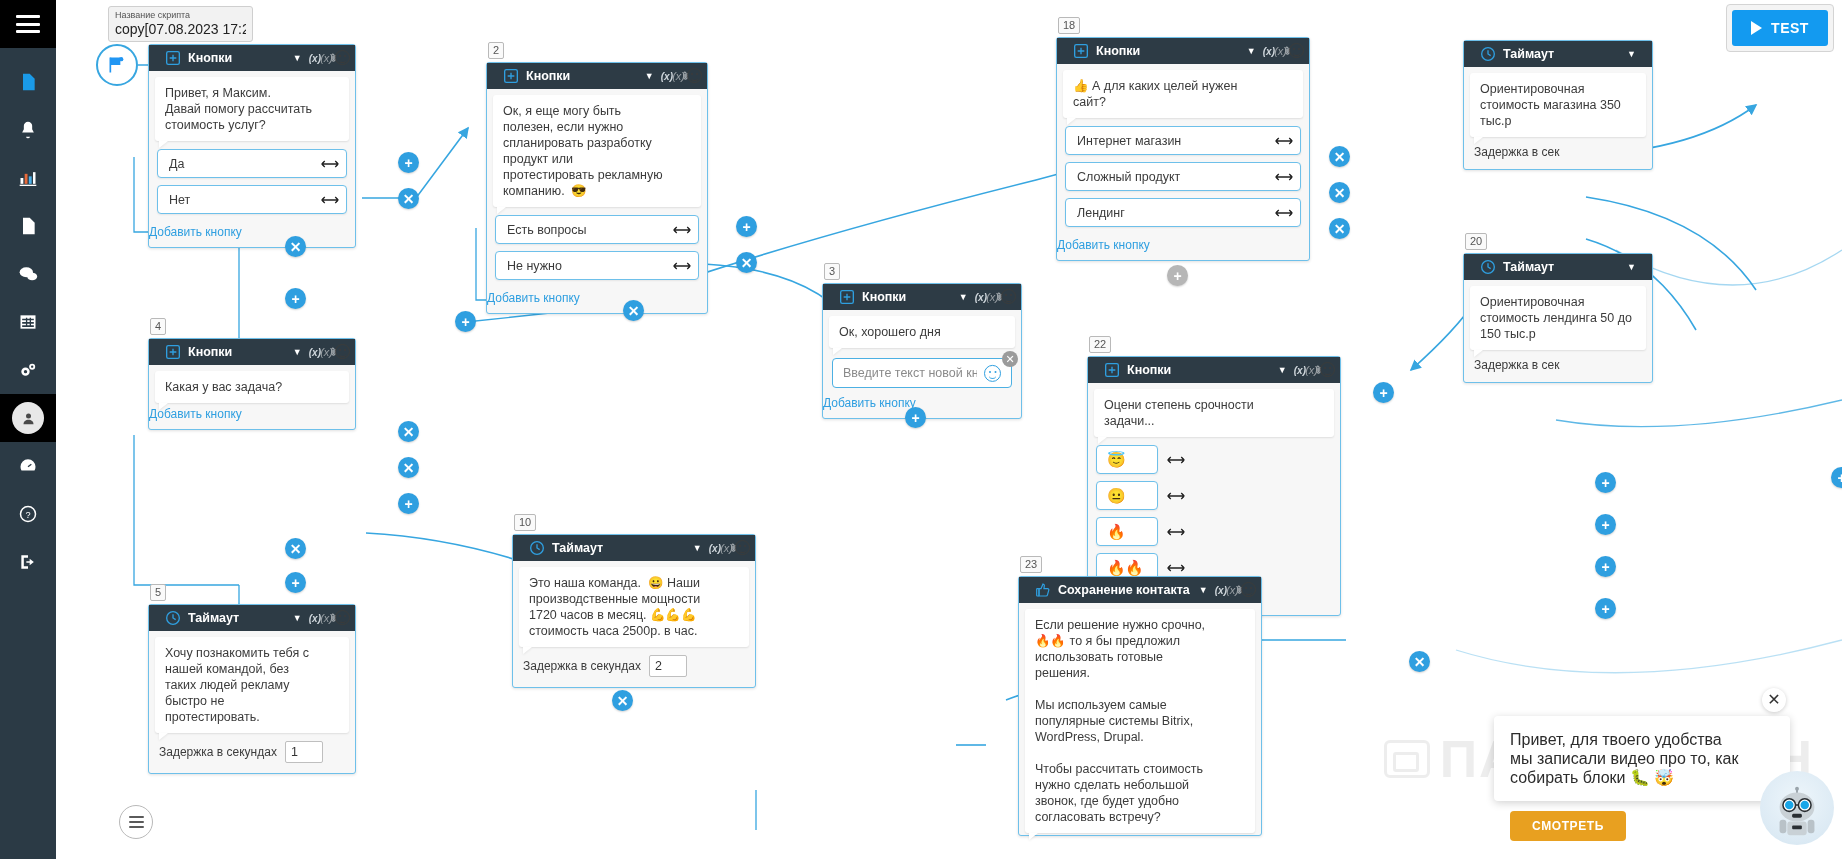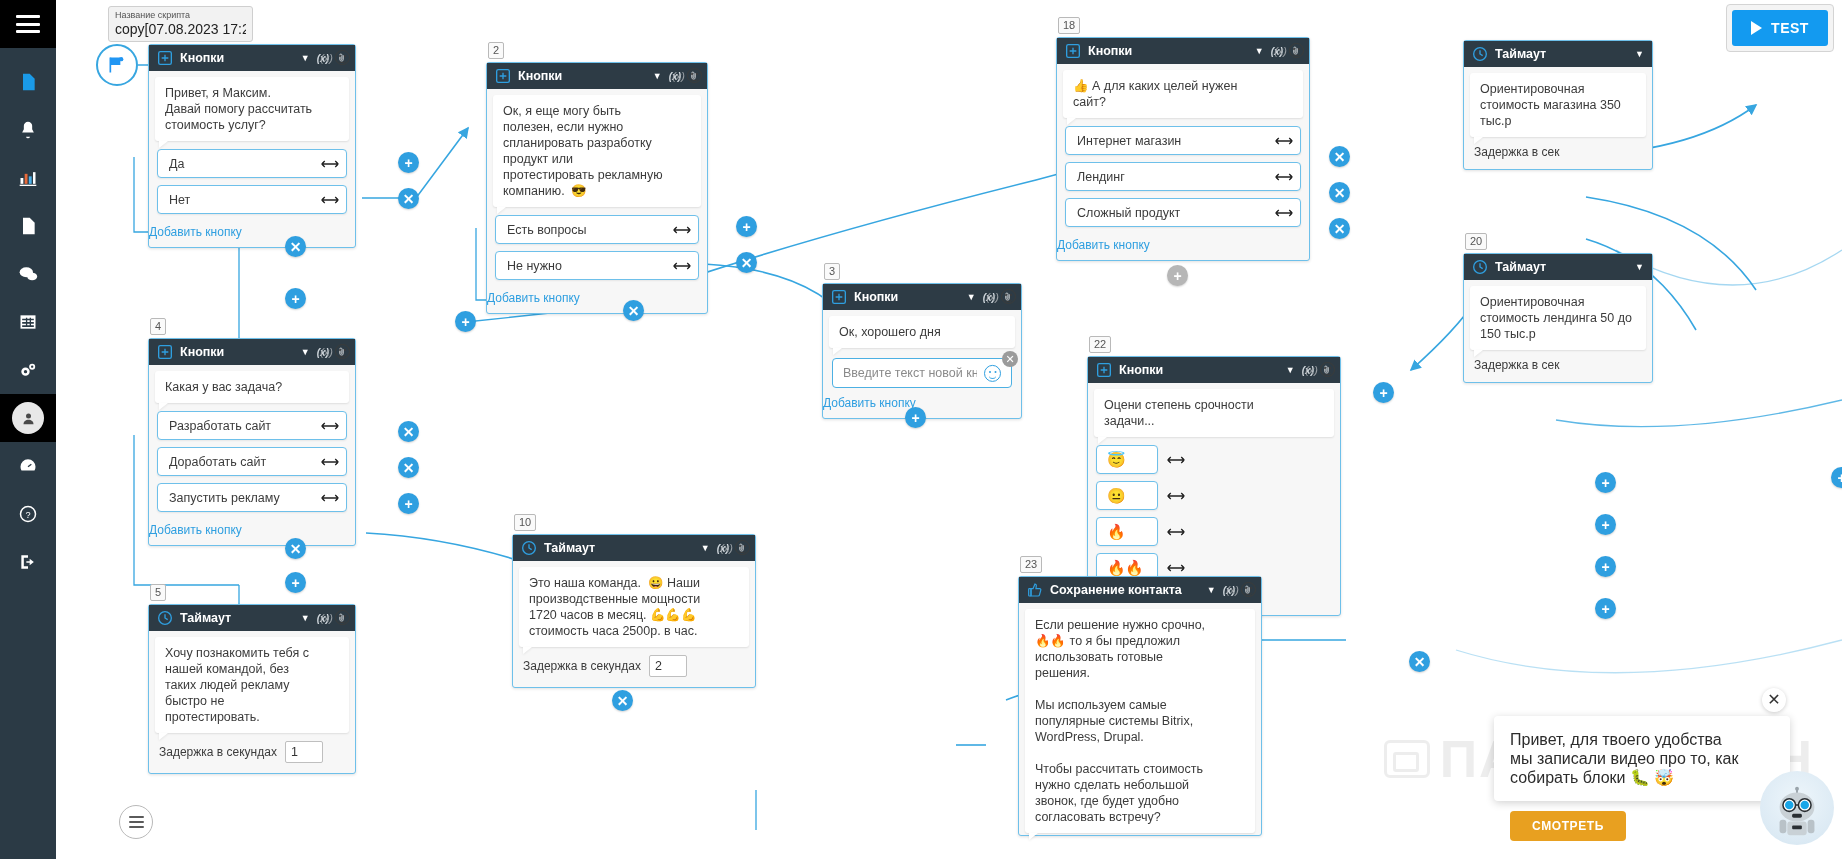--- a/index.html
+++ b/index.html
@@ -67,21 +67,21 @@
     min-width:16px; height:17px; padding:0 4px;
     border:1px solid #b9b9b9; background:#fafafa; color:#555;
     font-size:11px; line-height:15px; text-align:center; border-radius:2px;
   }
   .node-body {
     border:1px solid #6ec0ea; border-radius:3px; background:#f7f7f7;
     box-shadow:0 1px 3px rgba(0,0,0,.12);
   }
   .node-head {
     background:#2d3b45; color:#fff; height:26px;
-    display:flex; align-items:center; gap:7px; padding:0 8px;
+    display:flex; align-items:center; gap:7px; padding:0 16px;
     font-size:12.5px; font-weight:bold;
   }
   .head-icon { width:16px; height:16px; flex:0 0 auto; display:block; }
   .head-title { flex:1 1 auto; white-space:nowrap; }
   .head-caret { font-size:9px; margin-left:-4px; }
   .head-x { font-size:10px; color:#cfd6db; font-style:italic; }
   .head-clip { width:11px; height:14px; opacity:.85; }
 
   .bubble-wrap { padding:6px 6px 2px 6px; }
   .bubble {
@@ -525,40 +525,20 @@
               <path d="M16 6v9a4 4 0 01-8 0V6a2.6 2.6 0 015.2 0v9a1.2 1.2 0 01-2.4 0V7" fill="none" stroke="#fff" stroke-width="1.7"></path>
             </svg>
         </div>
         <div class="bubble-wrap">
           <div class="bubble" style="padding-right:40px">Какая у вас задача?</div>
           <div class="bubble-tools">
             <span class="tool-x">(x)</span>
             <span class="smiley"></span>
           </div>
         </div>
-        <div class="btn-list">
-          <div class="flow-btn">
-            <span>Разработать сайт</span>
-            <svg class="arrows" viewBox="0 0 24 12">
-                <path d="M1 6h22M1 6l4-4M1 6l4 4M23 6l-4-4M23 6l-4 4" stroke="#222" stroke-width="1.8" fill="none"></path>
-              </svg>
-          </div>
-          <div class="flow-btn">
-            <span>Доработать сайт</span>
-            <svg class="arrows" viewBox="0 0 24 12">
-                <path d="M1 6h22M1 6l4-4M1 6l4 4M23 6l-4-4M23 6l-4 4" stroke="#222" stroke-width="1.8" fill="none"></path>
-              </svg>
-          </div>
-          <div class="flow-btn">
-            <span>Запустить рекламу</span>
-            <svg class="arrows" viewBox="0 0 24 12">
-                <path d="M1 6h22M1 6l4-4M1 6l4 4M23 6l-4-4M23 6l-4 4" stroke="#222" stroke-width="1.8" fill="none"></path>
-              </svg>
-          </div>
-        </div>
         <div class="addbtn-link">Добавить кнопку</div>
       </div>
     </div>
     <div class="dot blue" style="left:342px; top:421px;">✕</div>
     <div class="dot blue" style="left:342px; top:457px;">✕</div>
     <div class="dot blue" style="left:342px; top:493px;">+</div>
     <div class="dot blue" style="left:229px; top:538px;">✕</div>
     <div class="dot blue" style="left:229px; top:572px;">+</div>
 
     <div class="node" style="left:92px; top:604px; width:208px;">
@@ -643,27 +623,27 @@
           </div>
         </div>
         <div class="btn-list">
           <div class="flow-btn">
             <span>Интернет магазин</span>
             <svg class="arrows" viewBox="0 0 24 12">
                 <path d="M1 6h22M1 6l4-4M1 6l4 4M23 6l-4-4M23 6l-4 4" stroke="#222" stroke-width="1.8" fill="none"></path>
               </svg>
           </div>
           <div class="flow-btn">
+            <span>Сложный продукт</span>
+            <svg class="arrows" viewBox="0 0 24 12">
+                <path d="M1 6h22M1 6l4-4M1 6l4 4M23 6l-4-4M23 6l-4 4" stroke="#222" stroke-width="1.8" fill="none"></path>
+              </svg>
+          </div>
+          <div class="flow-btn">
             <span>Лендинг</span>
-            <svg class="arrows" viewBox="0 0 24 12">
-                <path d="M1 6h22M1 6l4-4M1 6l4 4M23 6l-4-4M23 6l-4 4" stroke="#222" stroke-width="1.8" fill="none"></path>
-              </svg>
-          </div>
-          <div class="flow-btn">
-            <span>Сложный продукт</span>
             <svg class="arrows" viewBox="0 0 24 12">
                 <path d="M1 6h22M1 6l4-4M1 6l4 4M23 6l-4-4M23 6l-4 4" stroke="#222" stroke-width="1.8" fill="none"></path>
               </svg>
           </div>
         </div>
         <div class="addbtn-link">Добавить кнопку</div>
       </div>
     </div>
     <div class="dot blue" style="left:1273px; top:146px;">✕</div>
     <div class="dot blue" style="left:1273px; top:182px;">✕</div>

